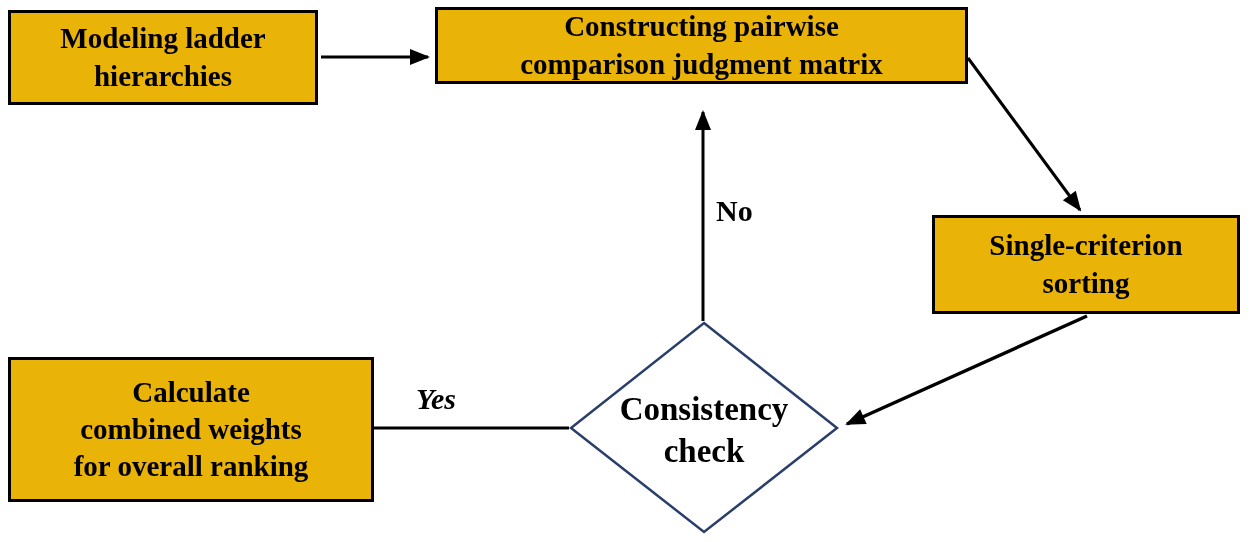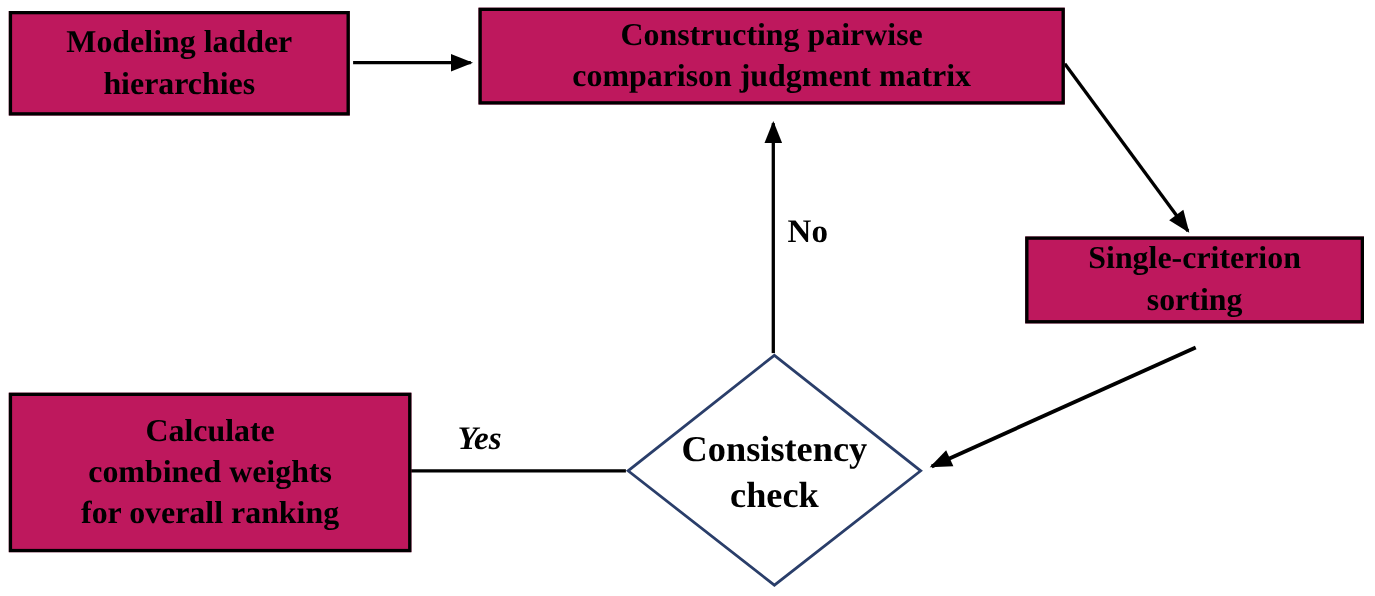--- a/index.html
+++ b/index.html
@@ -19,34 +19,34 @@
     position: absolute;
     left: 0;
     top: 0;
     width: 1250px;
     height: 542px;
   }
   .node {
     position: absolute;
     box-sizing: border-box;
     border: 3px solid #000000;
-    background: #be185d;
+    background: #eab308;
     display: flex;
     align-items: center;
     justify-content: center;
     text-align: center;
     font-weight: bold;
     font-size: 29px;
     line-height: 1.28;
     color: #000000;
     white-space: pre-line;
   }
   .node-modeling   { left: 8px;   top: 10px;  width: 310px; height: 95px;  }
-  .node-pairwise   { left: 435px; top: 7px;   width: 533px; height: 88px; }
-  .node-sorting    { left: 932px; top: 215px; width: 308px; height: 79px;  }
+  .node-pairwise   { left: 435px; top: 7px;   width: 533px; height: 77px; }
+  .node-sorting    { left: 932px; top: 215px; width: 308px; height: 99px;  }
   .node-calculate  { left: 8px;   top: 357px; width: 366px; height: 145px; }
   .diamond-label {
     position: absolute;
     left: 571px;
     top: 388px;
     width: 266px;
     text-align: center;
     font-weight: bold;
     font-size: 33px;
     line-height: 1.28;

